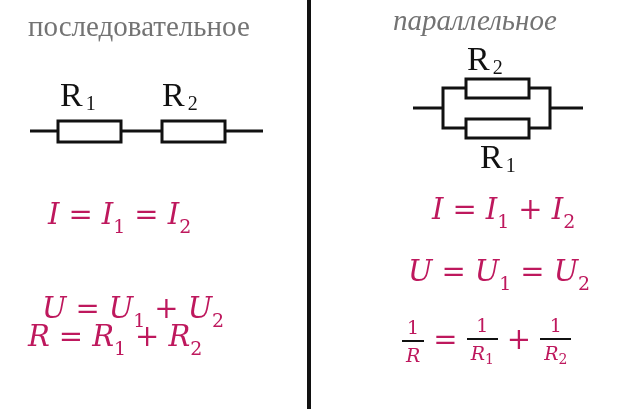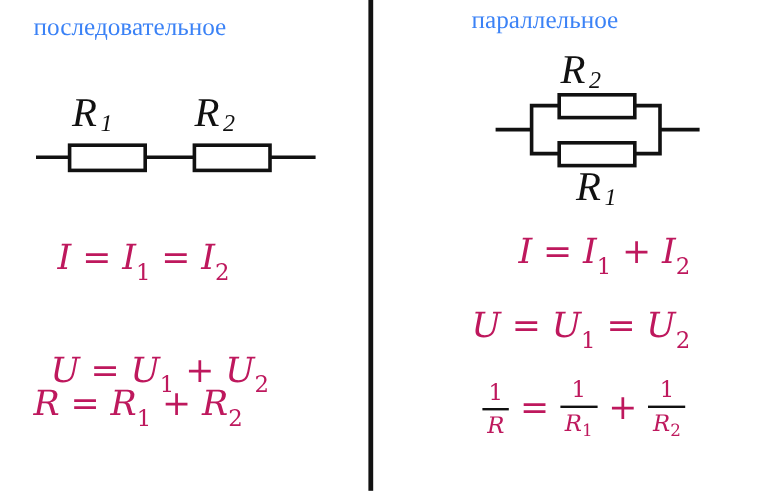--- a/index.html
+++ b/index.html
@@ -1,21 +1,21 @@
 <!DOCTYPE html>
 <html><head>
   <meta charset="utf-8">
   <style>
     html, body { margin: 0; padding: 0; background: #ffffff; }
     body { width: 640px; height: 409px; position: relative; overflow: hidden;
            font-family: "DejaVu Serif", serif; color: #111; }
     .abs { position: absolute; }
-    .heading { font-family: "Liberation Serif", serif; font-size: 21px; color: #3b82f6; white-space: nowrap; }
+    .heading { font-family: "Liberation Serif", serif; font-size: 29px; color: #737373; white-space: nowrap; }
     .divider { position: absolute; left: 307px; top: 0; width: 4px; height: 409px; background: #111; }
-    .lbl { font-family: "Liberation Serif", serif; font-size: 34px; line-height: 1; white-space: nowrap; font-style: italic; }
+    .lbl { font-family: "Liberation Serif", serif; font-size: 34px; line-height: 1; white-space: nowrap; }
     .lbl sub { font-size: 20px; vertical-align: -4px; margin-left: 3px; }
     .formula { font-family: "DejaVu Serif", serif; font-size: 29px; line-height: 1; white-space: nowrap; color: #be185d; }
     .formula i { font-style: italic; }
     .formula sub { font-size: 19px; vertical-align: -9px; font-style: normal; }
     .op { margin: 0 9px; font-style: normal; }
     .frac { display: inline-block; vertical-align: middle; text-align: center; font-size: 19px; }
     .frac .num { display: block; padding: 0 4px 3px; font-style: normal; }
     .frac .den { display: block; border-top: 2.5px solid #111; padding: 4px 4px 0; font-style: italic; }
     .frac .den sub { font-size: 14px; vertical-align: -4px; font-style: normal; }
     svg { position: absolute; left: 0; top: 0; }
@@ -51,26 +51,26 @@
 <div class="abs formula" style="left:48px; top:200px;">
   <i>I</i><span class="op">=</span><i>I</i><sub>1</sub><span class="op">=</span><i>I</i><sub>2</sub>
 </div>
 <div class="abs formula" style="left:42px; top:262px;margin-top:32px;">
   <i>U</i><span class="op">=</span><i>U</i><sub>1</sub><span class="op">+</span><i>U</i><sub>2</sub>
 </div>
 <div class="abs formula" style="left:28px; top:322px;">
   <i>R</i><span class="op">=</span><i>R</i><sub>1</sub><span class="op">+</span><i>R</i><sub>2</sub>
 </div>
 
-<div class="abs heading" style="left:393px; top:4px;">параллельное</div>
+<div class="abs heading" style="left:393px; top:4px;font-style:italic;">параллельное</div>
 
 <div class="abs lbl" style="left:467px; top:42px;"><span>R</span><sub>2</sub></div>
 <div class="abs lbl" style="left:480px; top:140px;"><span>R</span><sub>1</sub></div>
 
 <div class="abs formula" style="left:432px; top:195px;">
   <i>I</i><span class="op">=</span><i>I</i><sub>1</sub><span class="op">+</span><i>I</i><sub>2</sub>
 </div>
-<div class="abs formula" style="left:393px; top:257px;text-align:center;">
+<div class="abs formula" style="left:408px; top:257px;text-align:center;">
   <i>U</i><span class="op">=</span><i>U</i><sub>1</sub><span class="op">=</span><i>U</i><sub>2</sub>
 </div>
 <div class="abs formula" style="left:402px; top:316px;">
   <span class="frac"><span class="num">1</span><span class="den">R</span></span><span class="op">=</span><span class="frac"><span class="num">1</span><span class="den"><span>R</span><sub>1</sub></span></span><span class="op">+</span><span class="frac"><span class="num">1</span><span class="den"><span>R</span><sub>2</sub></span></span>
 </div>
 
 </body></html>

